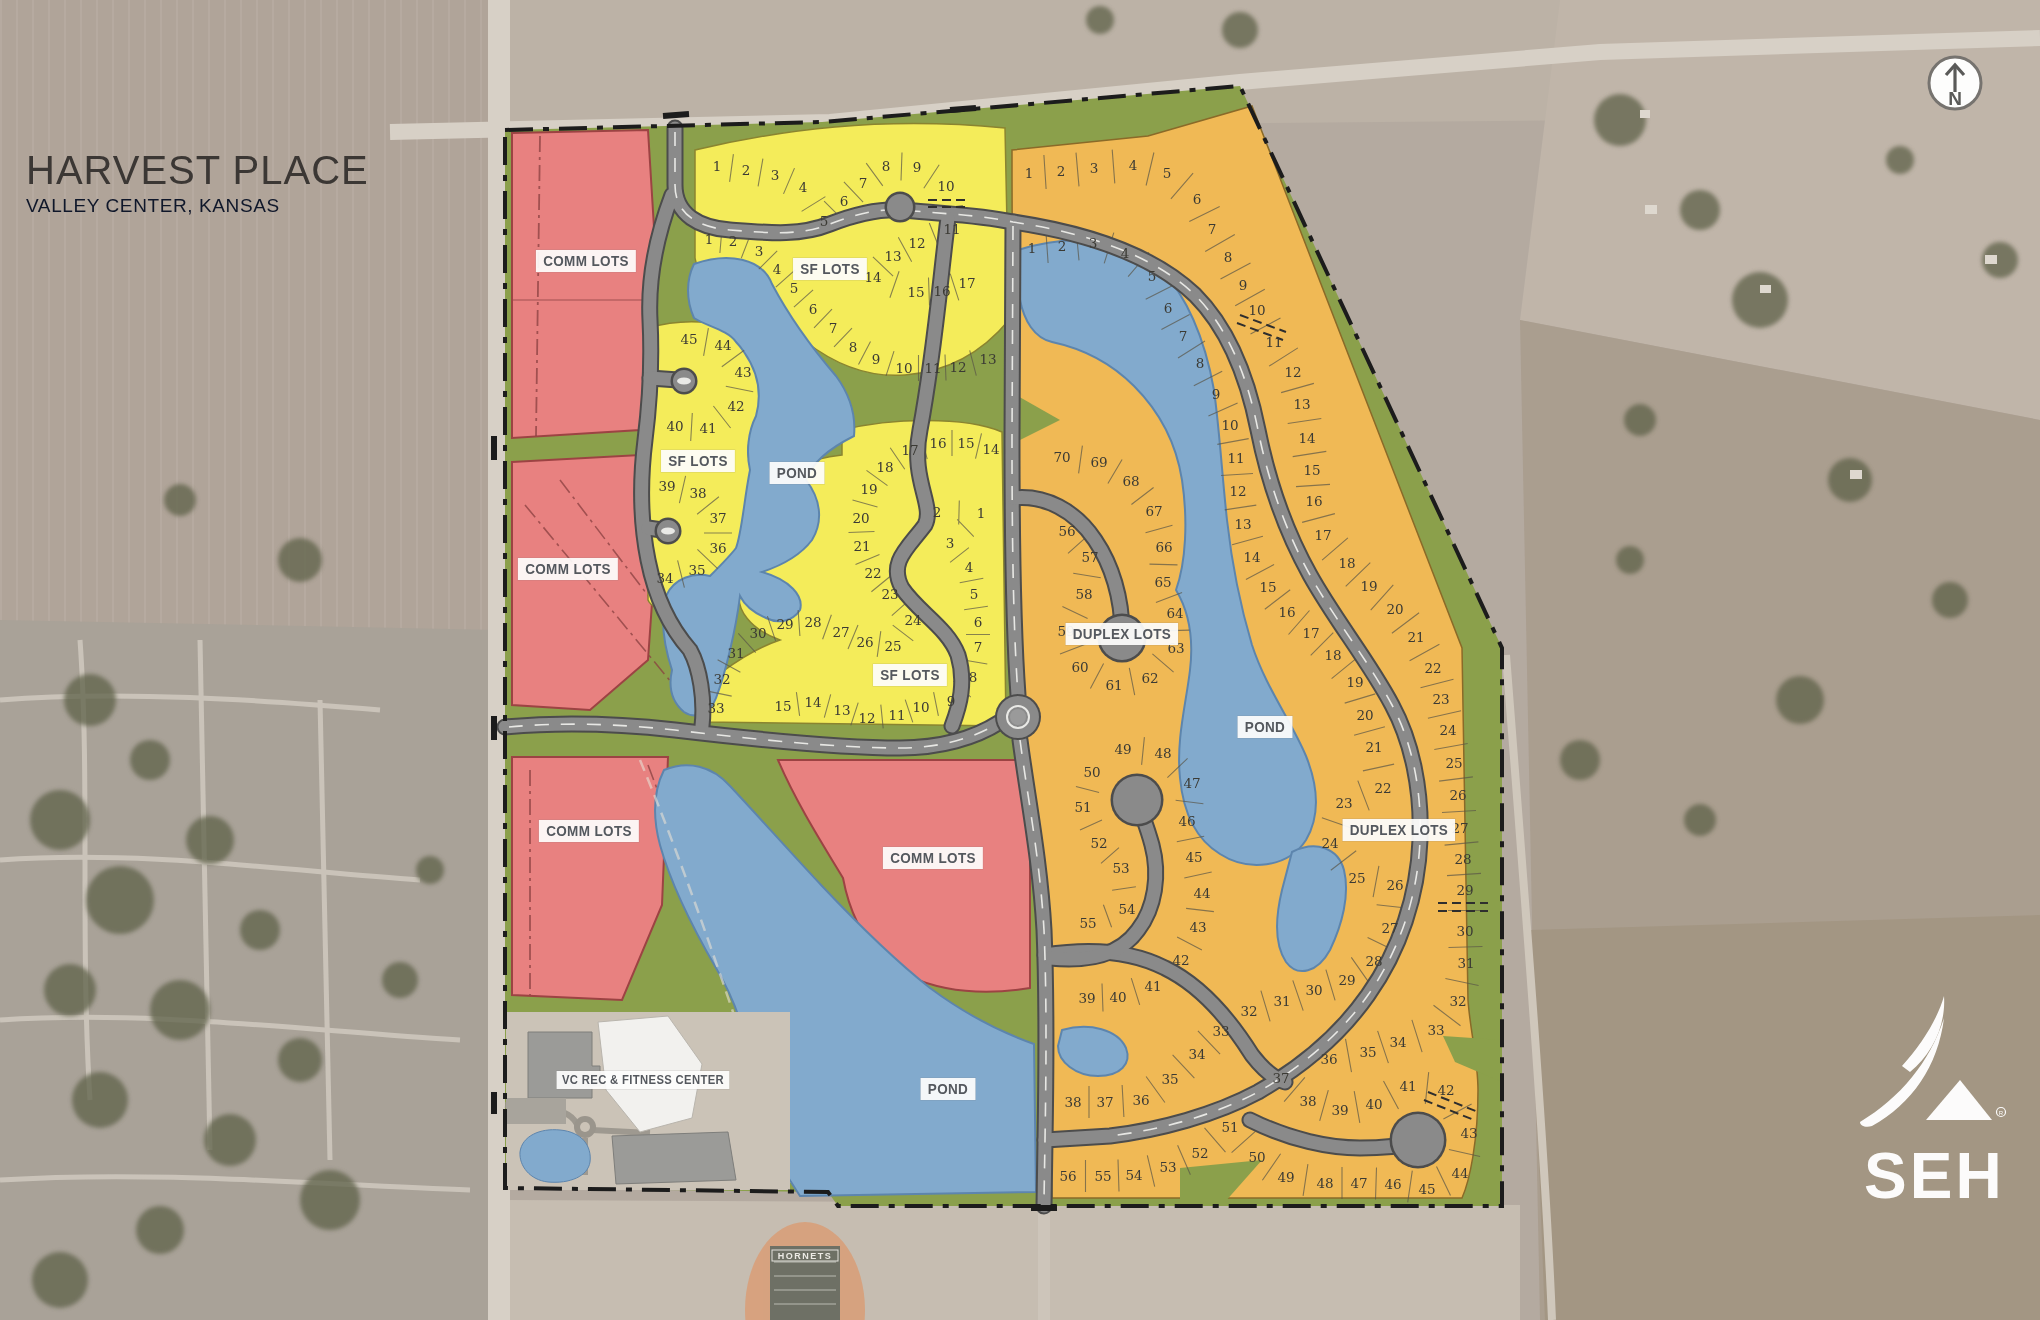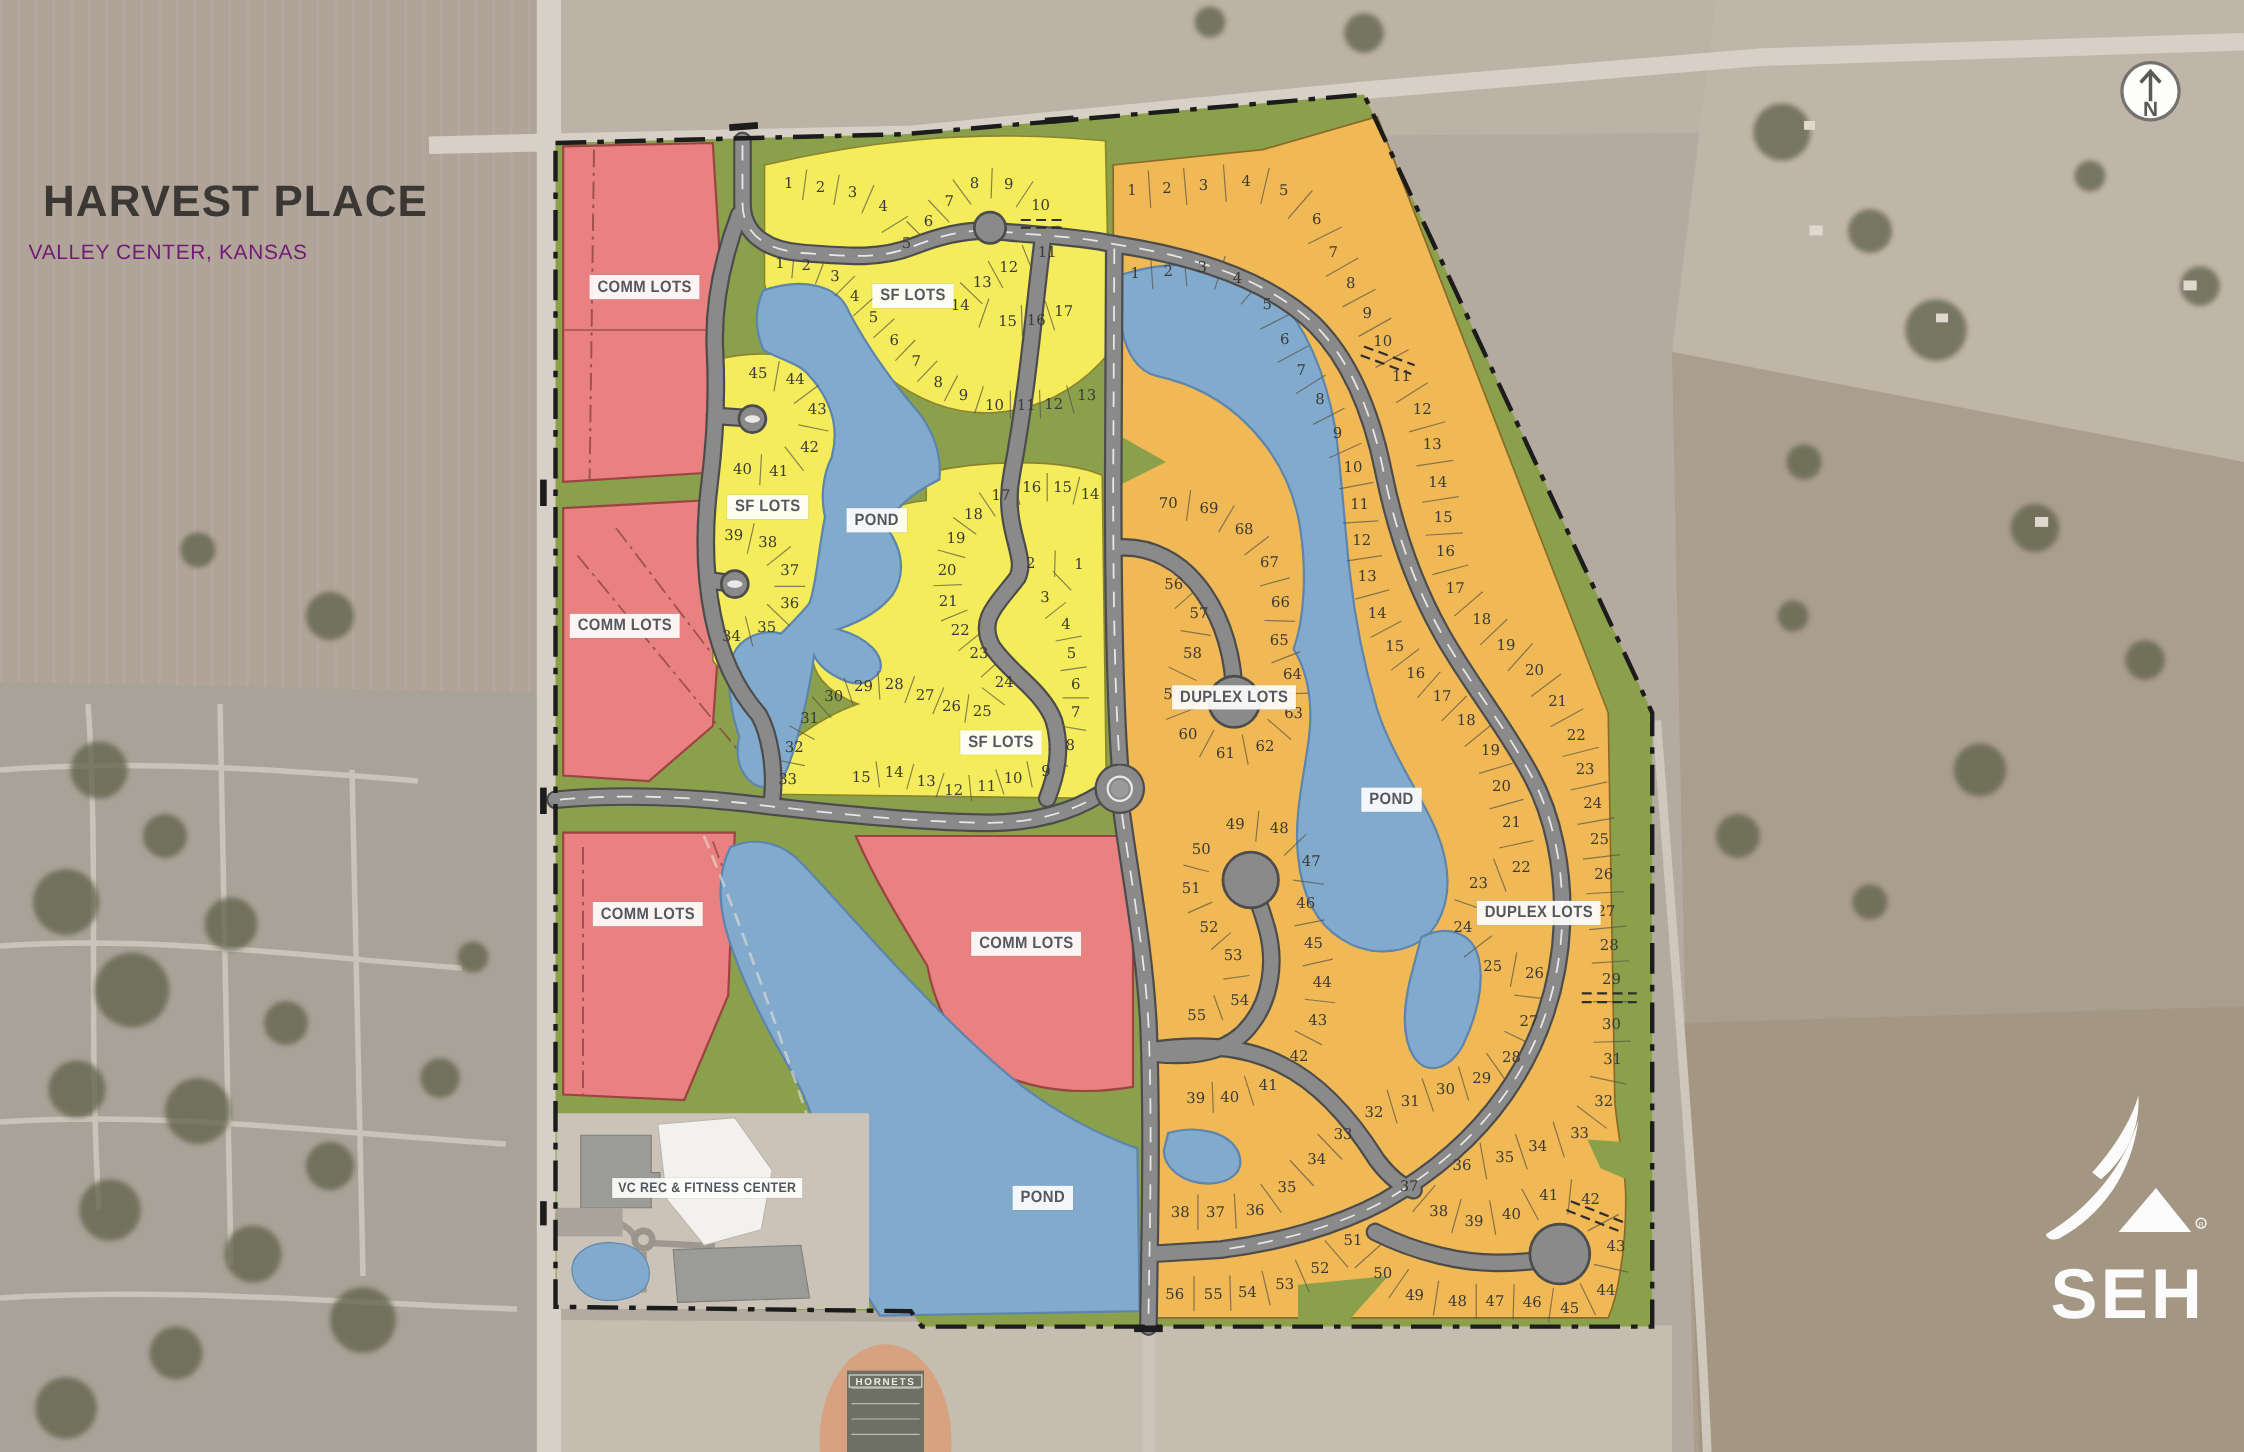--- a/index.html
+++ b/index.html
@@ -6,23 +6,23 @@
   .stage{position:relative;width:2040px;height:1320px;overflow:hidden;
          font-family:"Liberation Sans",sans-serif;}
   .stage svg{position:absolute;left:0;top:0;}
   #labels{position:absolute;left:0;top:0;width:100%;height:100%;pointer-events:none;}
   .map-label{position:absolute;transform:translate(-50%,-50%) scaleX(.9);
     background:rgba(253,253,252,.93);color:#54585e;font-weight:700;
     font-size:15px;letter-spacing:.4px;padding:2px 8px 3px;white-space:nowrap;
     box-shadow:0 0 0 .5px rgba(120,120,120,.25);}
   .map-label.small{font-size:12.5px;padding:2px 6px;}
   #title-block{position:absolute;left:26px;top:148px;color:#3b3734;}
-  #title-block h1{margin:13px;font-size:40px;font-weight:700;letter-spacing:1px;
+  #title-block h1{margin:0;font-size:40px;font-weight:400;letter-spacing:1px;
     font-family:"Liberation Sans",sans-serif;}
-  #title-block p{margin:2px 0 0;font-size:19px;letter-spacing:.6px;color:#701a75;}
+  #title-block p{margin:2px 0 0;font-size:19px;letter-spacing:.6px;color:#0f172a;}
   .lot-num{font-family:"DejaVu Serif",serif;fill:#3b3a34;}
   #seh-text{font-family:"Liberation Sans",sans-serif;font-weight:700;}
 </style>
 </head>
 <body>
 
 <div class="stage">
 
 <svg viewBox="0 0 2040 1320" width="2040" height="1320">
   <defs>

